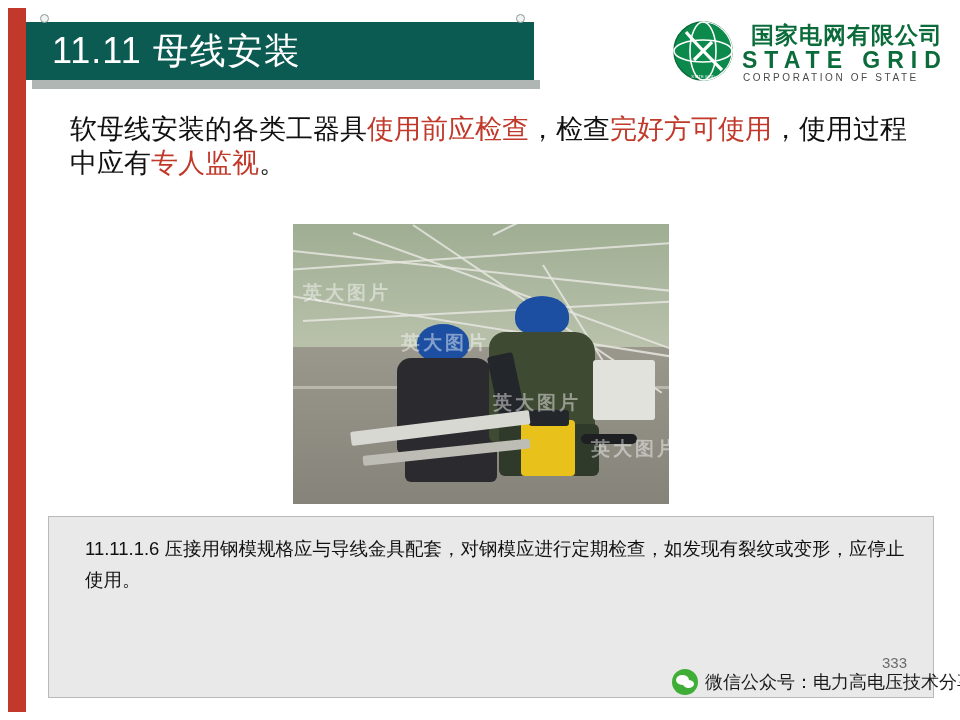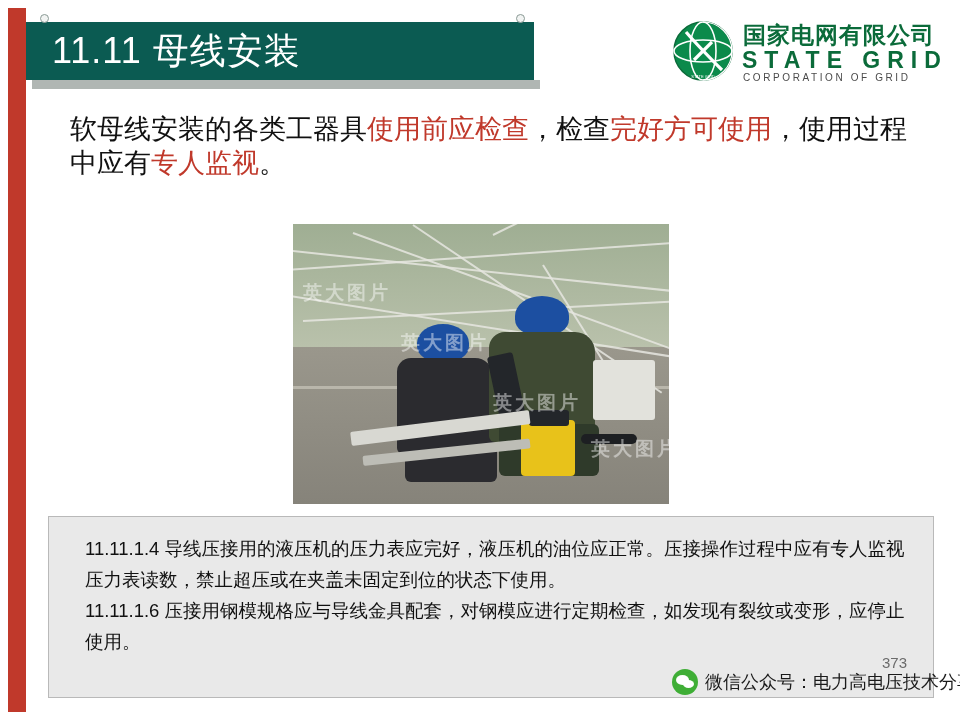--- a/index.html
+++ b/index.html
@@ -74,21 +74,21 @@
   }
   .logo-globe {
     position: absolute;
     left: 0;
     top: 2px;
     width: 62px;
     height: 62px;
   }
   .logo-cn {
     position: absolute;
-    left: 71px;
+    left: 79px;
     top: 2px;
     font-size: 23px;
     font-weight: bold;
     color: #0b6b3a;
     letter-spacing: 1px;
     white-space: nowrap;
   }
   .logo-en1 {
     position: absolute;
     left: 70px;
@@ -273,21 +273,21 @@
     <circle cx="31" cy="31" r="29" fill="none" stroke="#0b6b3a" stroke-width="1.5"></circle>
     <ellipse cx="31" cy="31" rx="29" ry="11" fill="none" stroke="#ffffff" stroke-width="1.6"></ellipse>
     <ellipse cx="31" cy="31" rx="13" ry="29" fill="none" stroke="#ffffff" stroke-width="1.6"></ellipse>
     <path d="M31 2 A 29 29 0 0 1 31 60" fill="none" stroke="#ffffff" stroke-width="1.2"></path>
     <path d="M14 12 C 26 26, 36 36, 50 50" fill="none" stroke="#ffffff" stroke-width="3.2"></path>
     <path d="M22 40 L 40 22" fill="none" stroke="#ffffff" stroke-width="3.2"></path>
     <text x="31" y="58" font-size="4" fill="#ffffff" text-anchor="middle" font-family="Liberation Sans, sans-serif">STATE GRID</text>
   </svg>
   <div class="logo-cn">国家电网有限公司</div>
   <div class="logo-en1">STATE GRID</div>
-  <div class="logo-en2">CORPORATION OF GRID</div>
+  <div class="logo-en2">CORPORATION OF STATE</div>
 </div>
 
 <div class="para">
   <span>软母线安装的各类工器具</span><span class="hl">使用前应检查</span><span>，检查</span><span class="hl">完好方可使用</span><span>，使用过程中应有</span><span class="hl">专人监视</span><span>。</span>
 </div>
 
 <div class="photo">
   <div class="sky"></div>
   <div class="ground"></div>
   <div class="roadline"></div>
@@ -322,23 +322,22 @@
   <div class="plank" style="left:300px; top:136px; width:62px; height:60px; background:#e2e2dc; border-radius:3px; transform:none;"></div>
 
   <div class="wm" style="left:10px;  top:56px;">英大图片</div>
   <div class="wm" style="left:108px; top:106px;">英大图片</div>
   <div class="wm" style="left:200px; top:166px;">英大图片</div>
   <div class="wm" style="left:298px; top:212px;">英大图片</div>
 </div>
 
 <div class="note-box">
   <div class="note-text">
-    <div class="note-line">11.11.1.4    导线压接用的液压机的压力表应完好，液压机的油位应正常。压接操作过程中应有专人监视压力表读数，禁止超压或在夹盖未固定到位的状态下使用。</div>
     <div class="note-line">11.11.1.6    压接用钢模规格应与导线金具配套，对钢模应进行定期检查，如发现有裂纹或变形，应停止使用。</div>
   </div>
 </div>
 
-<div class="page-num">373</div>
+<div class="page-num">333</div>
 
 <div class="wechat">
   <div class="wechat-icon"></div>
   <div class="wechat-text">微信公众号：电力高电压技术分享</div>
 </div>
 
 </body></html>

